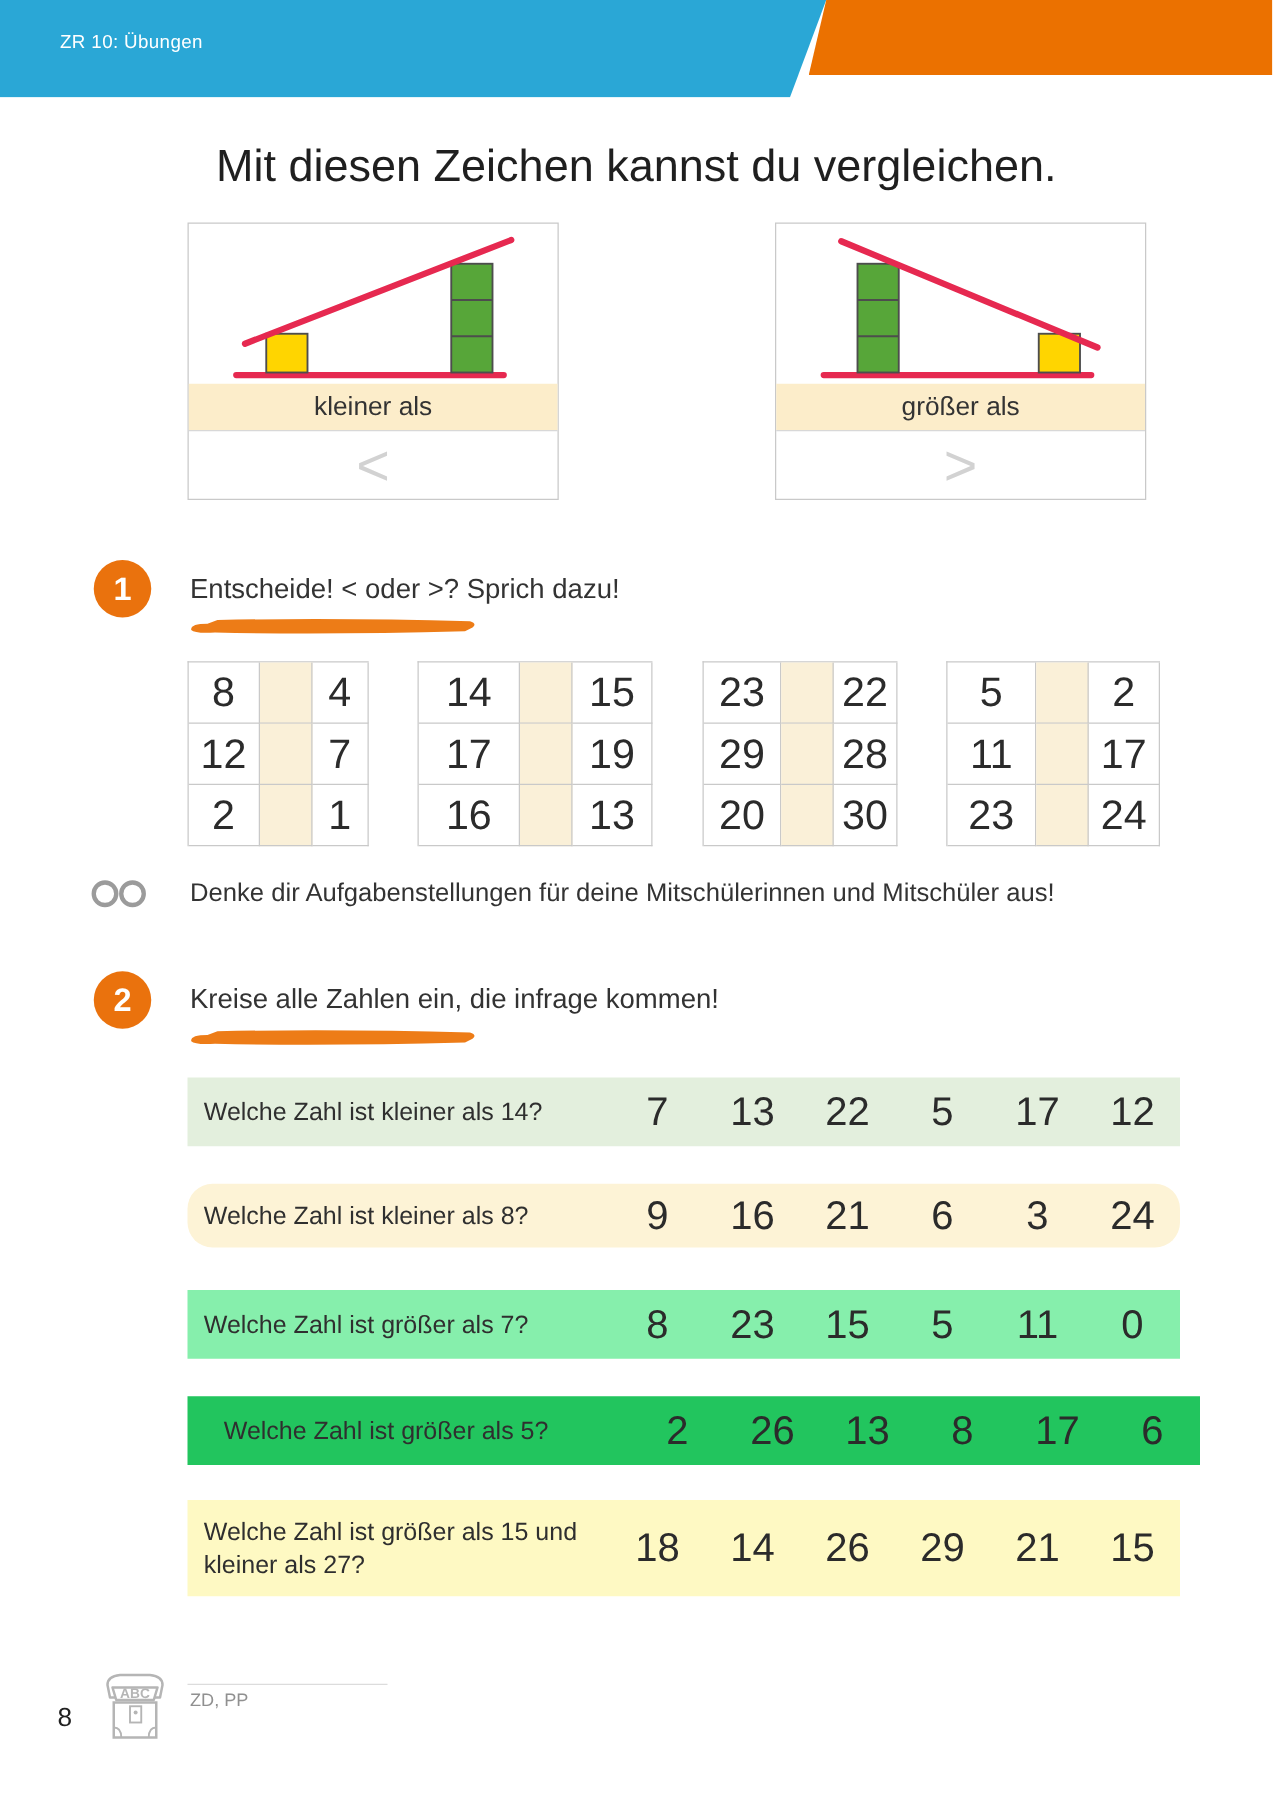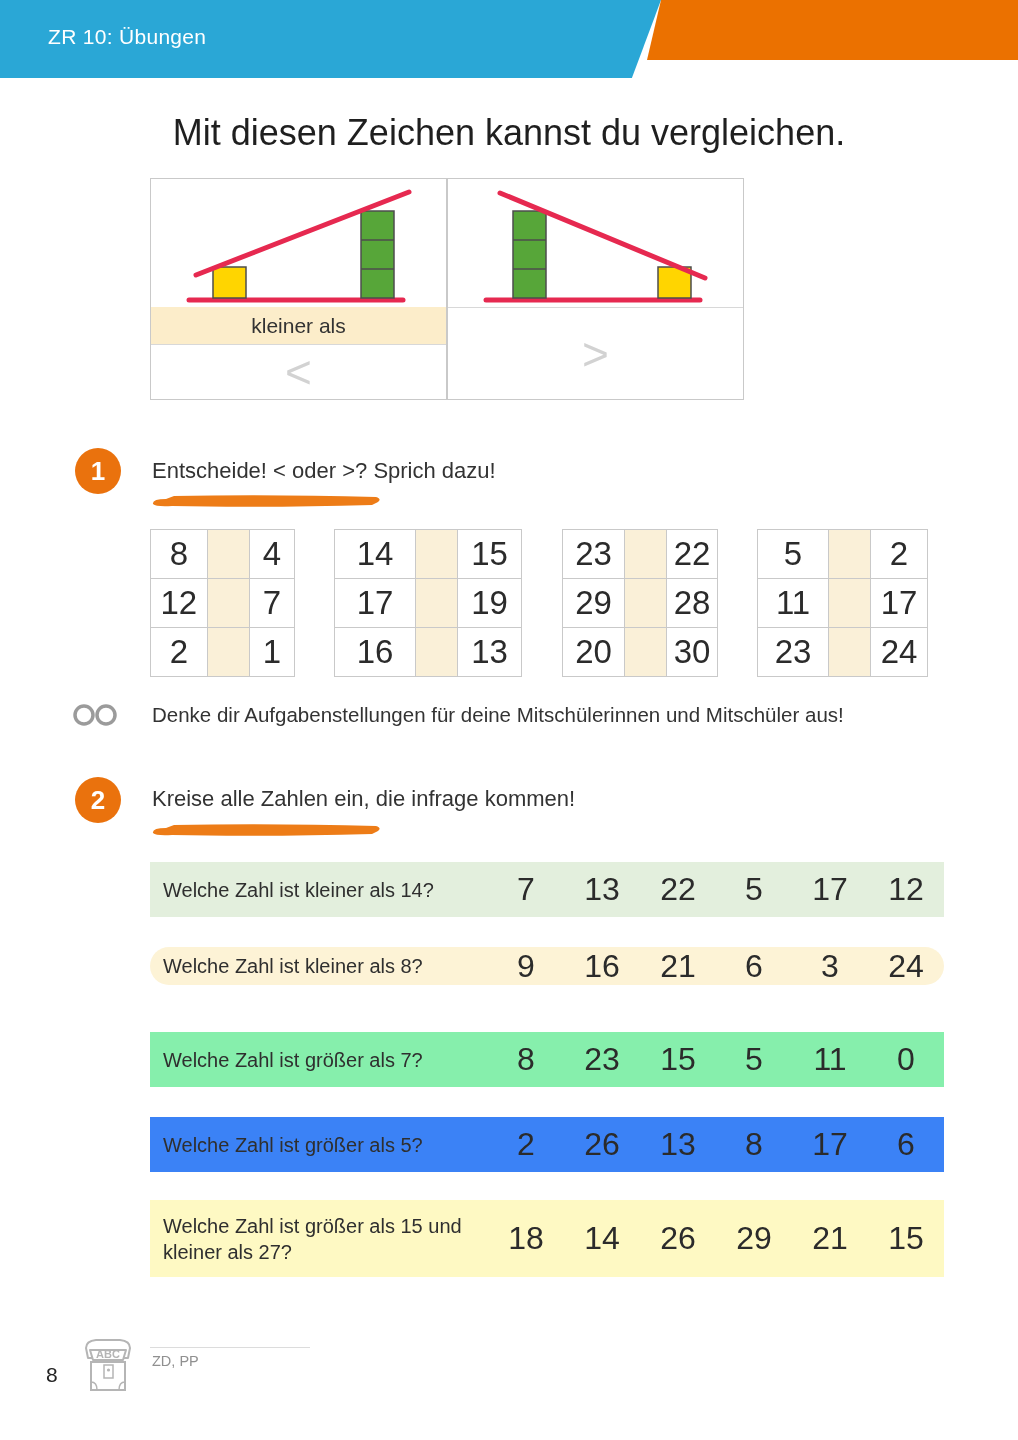--- a/index.html
+++ b/index.html
@@ -3,26 +3,26 @@
 <meta charset="utf-8">
 <style>
   html,body{margin:0;padding:0;}
   body{width:1018px;height:1440px;background:#ffffff;font-family:"Liberation Sans",sans-serif;position:relative;overflow:hidden;}
 
   
   .banner-blue{position:absolute;top:0;left:0;width:661px;height:78px;background:#2aa7d6;
     clip-path:polygon(0 0,100% 0,95.6% 100%,0 100%);}
   .banner-orange{position:absolute;top:0;left:647px;right:0;height:60px;background:#eb7100;
     clip-path:polygon(14px 0,100% 0,100% 100%,0 100%);}
-  .banner-label{position:absolute;top:25px;left:48px;color:#ffffff;font-size:21px;letter-spacing:.3px;}
+  .banner-label{position:absolute;top:25px;left:48px;color:#ffffff;font-size:15px;letter-spacing:.3px;}
 
   .page-title{position:absolute;top:112px;left:0;width:100%;text-align:center;font-size:36px;color:#1f1f1f;}
 
   
-  .cards{position:absolute;top:178px;left:150px;width:767px;display:flex;justify-content:flex-start;}
+  .cards{position:absolute;top:178px;left:150px;width:767px;display:flex;justify-content:space-between;}
   .card{width:297px;height:222px;border:1px solid #c9c9c9;background:#fff;display:flex;flex-direction:column;box-sizing:border-box;}
   .card-illu{height:128px;}
   .card-band{height:45px;display:flex;align-items:center;justify-content:center;font-size:21px;color:#333;}
   .card-symbol{flex:1;display:flex;align-items:center;justify-content:center;font-size:46px;color:#d2d2d2;border-top:1px solid #d8d8d8;}
 
   
   .ex-circle{position:absolute;left:75px;width:46px;height:46px;border-radius:50%;
     display:flex;align-items:center;justify-content:center;color:#fff;font-size:26px;font-weight:bold;}
   .ex-instruction{position:absolute;left:152px;font-size:22px;color:#333;}
   .marker{position:absolute;left:150px;width:234px;height:18px;}
@@ -79,20 +79,21 @@
     <div class="card-illu">
       <svg width="295" height="128" viewBox="0 0 295 128">
         <line x1="38" y1="121" x2="252" y2="121" stroke="#e62950" stroke-width="5" stroke-linecap="round"></line>
         <rect x="65" y="32" width="33" height="87" fill="#57a639" stroke="#4d4d4d" stroke-width="1.5"></rect>
         <line x1="65" y1="61" x2="98" y2="61" stroke="#4d4d4d" stroke-width="1.5"></line>
         <line x1="65" y1="90" x2="98" y2="90" stroke="#4d4d4d" stroke-width="1.5"></line>
         <rect x="210" y="88" width="33" height="31" fill="#ffd500" stroke="#4d4d4d" stroke-width="1.5"></rect>
         <line x1="52" y1="14" x2="257" y2="99" stroke="#e62950" stroke-width="5" stroke-linecap="round"></line>
       </svg>
     </div>
+    <div class="card-band" style="background-color: rgb(252, 237, 202);">größer als</div>
     <div class="card-symbol">&gt;</div>
   </div>
 </div>
 
 <div class="ex-circle" style="top: 448px; background-color: rgb(234, 114, 13);">1</div>
 <div class="ex-instruction" style="top:458px;">Entscheide! &lt; oder &gt;? Sprich dazu!</div>
 <svg class="marker" style="top:491px;" viewBox="0 0 234 18">
   <path d="M3 13 Q2 8 16 8 L24 5 Q120 3 226 6 Q232 8 228 11 L222 14 Q110 17 22 15 Q6 16 3 13 Z" fill="#ed7c17"></path>
 </svg>
 
@@ -183,21 +184,21 @@
   <div class="question">Welche Zahl ist kleiner als 14?</div>
   <div class="numbers">
     <span class="num">7</span>
     <span class="num">13</span>
     <span class="num">22</span>
     <span class="num">5</span>
     <span class="num">17</span>
     <span class="num">12</span>
   </div>
 </div>
-<div class="qrow" style="top: 947px; height: 38px; background-color: rgb(253, 243, 214); border-radius: 20px;">
+<div class="qrow" style="top: 947px; height: 51px; background-color: rgb(253, 243, 214); border-radius: 20px;">
   <div class="question">Welche Zahl ist kleiner als 8?</div>
   <div class="numbers">
     <span class="num">9</span>
     <span class="num">16</span>
     <span class="num">21</span>
     <span class="num">6</span>
     <span class="num">3</span>
     <span class="num">24</span>
   </div>
 </div>
@@ -205,21 +206,21 @@
   <div class="question">Welche Zahl ist größer als 7?</div>
   <div class="numbers">
     <span class="num">8</span>
     <span class="num">23</span>
     <span class="num">15</span>
     <span class="num">5</span>
     <span class="num">11</span>
     <span class="num">0</span>
   </div>
 </div>
-<div class="qrow" style="top: 1117px; height: 55px; background-color: #3b82f6;">
+<div class="qrow" style="top: 1117px; height: 55px; background-color: #22c55e; padding-left: 16px;">
   <div class="question">Welche Zahl ist größer als 5?</div>
   <div class="numbers">
     <span class="num">2</span>
     <span class="num">26</span>
     <span class="num">13</span>
     <span class="num">8</span>
     <span class="num">17</span>
     <span class="num">6</span>
   </div>
 </div>

